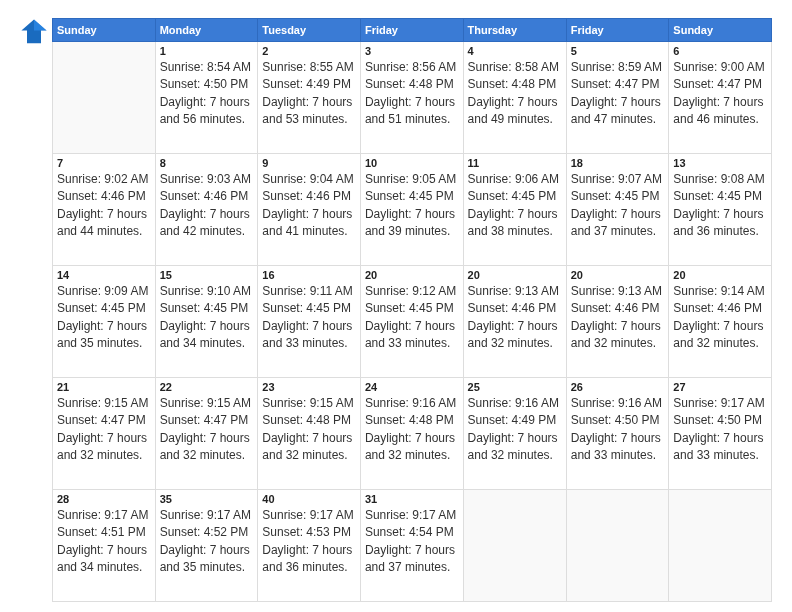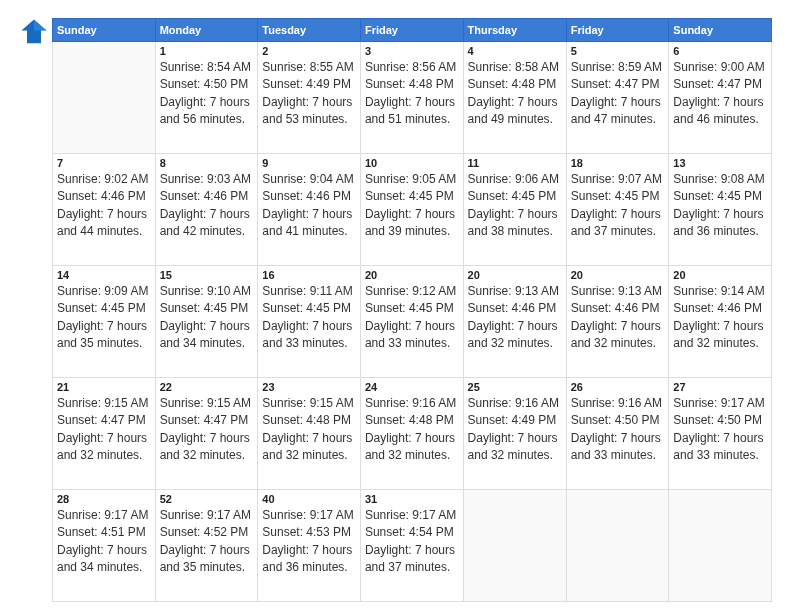--- a/index.html
+++ b/index.html
@@ -241,21 +241,21 @@
             <span class="day-num">27</span>
             <div class="day-detail">Sunrise: 9:17 AM<br>Sunset: 4:50 PM<br>Daylight: 7 hours<br>and 33 minutes.</div>
           </td>
         </tr>
         <tr>
           <td>
             <span class="day-num">28</span>
             <div class="day-detail">Sunrise: 9:17 AM<br>Sunset: 4:51 PM<br>Daylight: 7 hours<br>and 34 minutes.</div>
           </td>
           <td>
-            <span class="day-num">52</span>
+            <span class="day-num">35</span>
             <div class="day-detail">Sunrise: 9:17 AM<br>Sunset: 4:52 PM<br>Daylight: 7 hours<br>and 35 minutes.</div>
           </td>
           <td>
             <span class="day-num">40</span>
             <div class="day-detail">Sunrise: 9:17 AM<br>Sunset: 4:53 PM<br>Daylight: 7 hours<br>and 36 minutes.</div>
           </td>
           <td>
             <span class="day-num">31</span>
             <div class="day-detail">Sunrise: 9:17 AM<br>Sunset: 4:54 PM<br>Daylight: 7 hours<br>and 37 minutes.</div>
           </td>

